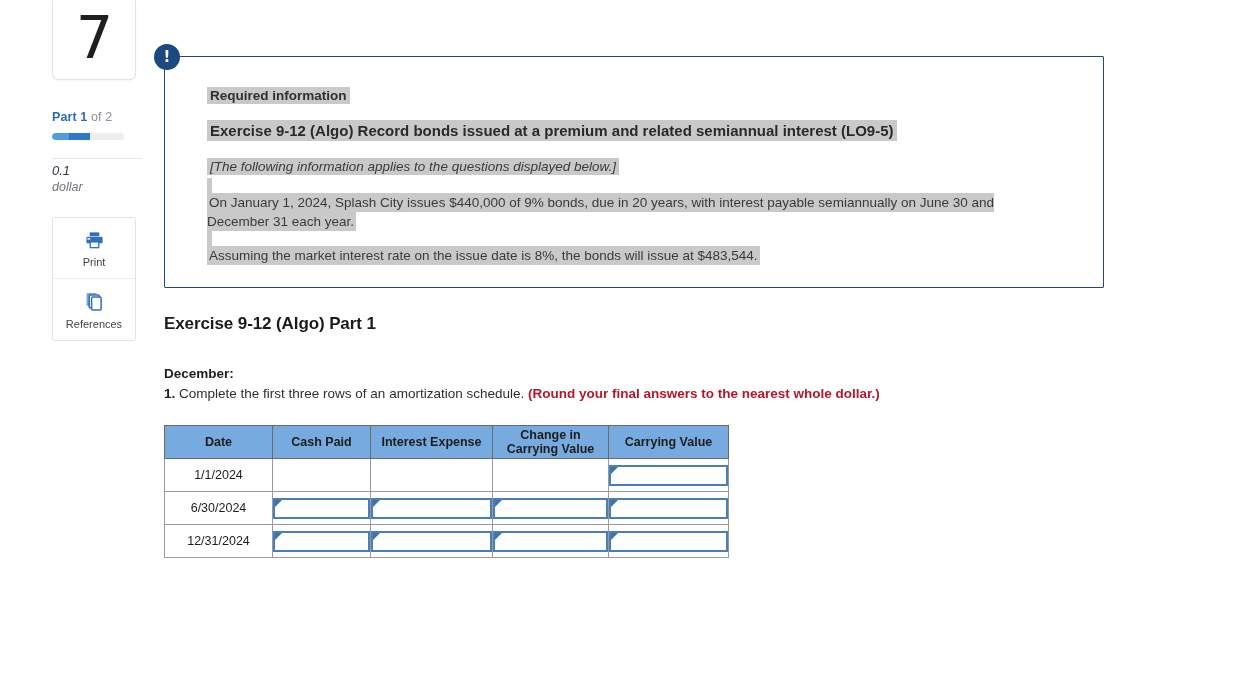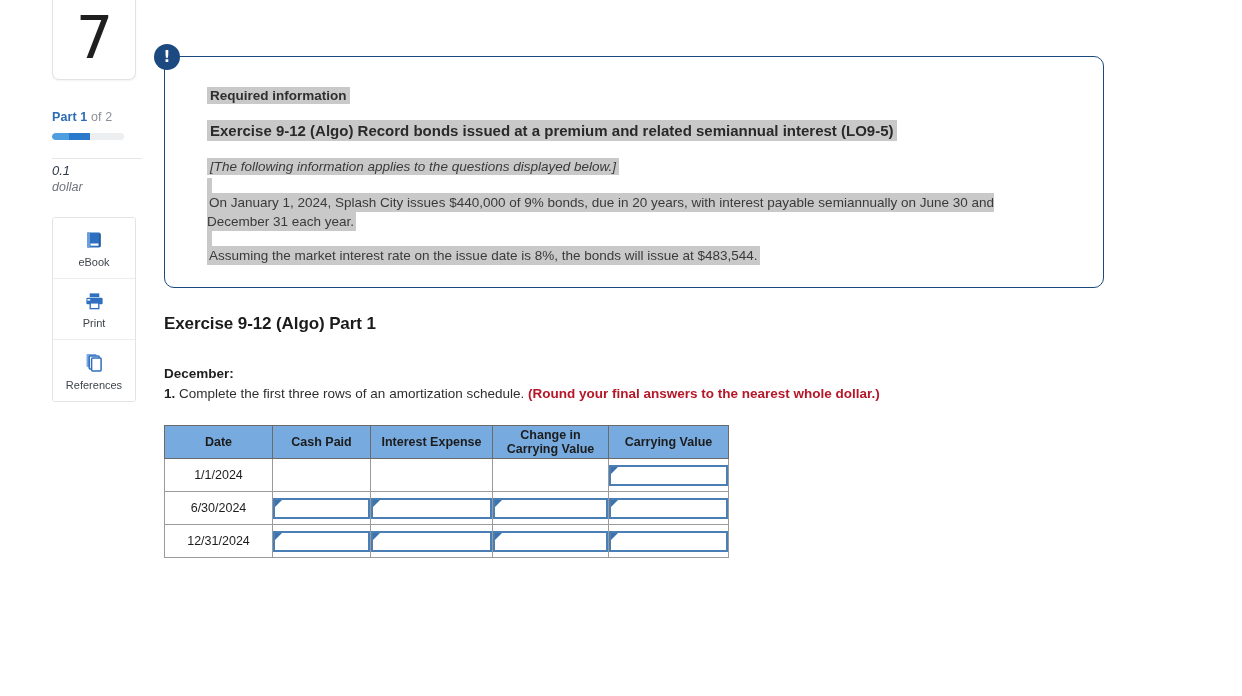--- a/index.html
+++ b/index.html
@@ -136,21 +136,21 @@
     top: 0;
     width: 1060px;
   }
 
   
   .req-wrap { position: relative; margin-top: 56px; }
   .req-box {
     width: 940px;
     min-height: 216px;
     border: 1px solid #1c4a80;
-    border-radius: 10px;
+    border-radius: 1px;
     background: #ffffff;
     padding: 28px 28px 22px 42px;
   }
   .badge {
     position: absolute;
     left: -10px;
     top: -12px;
     width: 26px;
     height: 26px;
     border-radius: 50%;
@@ -320,31 +320,20 @@
 
     <div class="rail-divider"></div>
 
     <div class="points-block">
       <div class="points-val">0.1</div>
       <div class="points-word">dollar</div>
     </div>
 
     <div class="tools">
 
-      <div class="tool">
-        <span class="ticon">
-          <svg width="20" height="20" viewBox="0 0 20 20">
-            <rect x="3" y="2.5" width="13" height="15" rx="1" fill="#2f6fc0"></rect>
-            <rect x="3" y="2.5" width="3" height="15" fill="#6a9fdb"></rect>
-            <rect x="6.5" y="13.5" width="8" height="2.2" fill="#ffffff"></rect>
-            <rect x="15.2" y="3.6" width="1.6" height="13.2" fill="#1f5795"></rect>
-          </svg>
-        </span>
-        <span class="tlabel">eBook</span>
-      </div>
 
 
       <div class="tool">
         <span class="ticon">
           <svg width="21" height="20" viewBox="0 0 22 20">
             <rect x="6" y="2" width="10" height="4" fill="#2f6fc0"></rect>
             <rect x="2.5" y="6.5" width="17" height="7" rx="1.2" fill="#2f6fc0"></rect>
             <rect x="6.5" y="12" width="9" height="6" fill="#ffffff" stroke="#2f6fc0" stroke-width="1.4"></rect>
             <rect x="3.5" y="8" width="3" height="1.6" fill="#ffffff"></rect>
           </svg>

